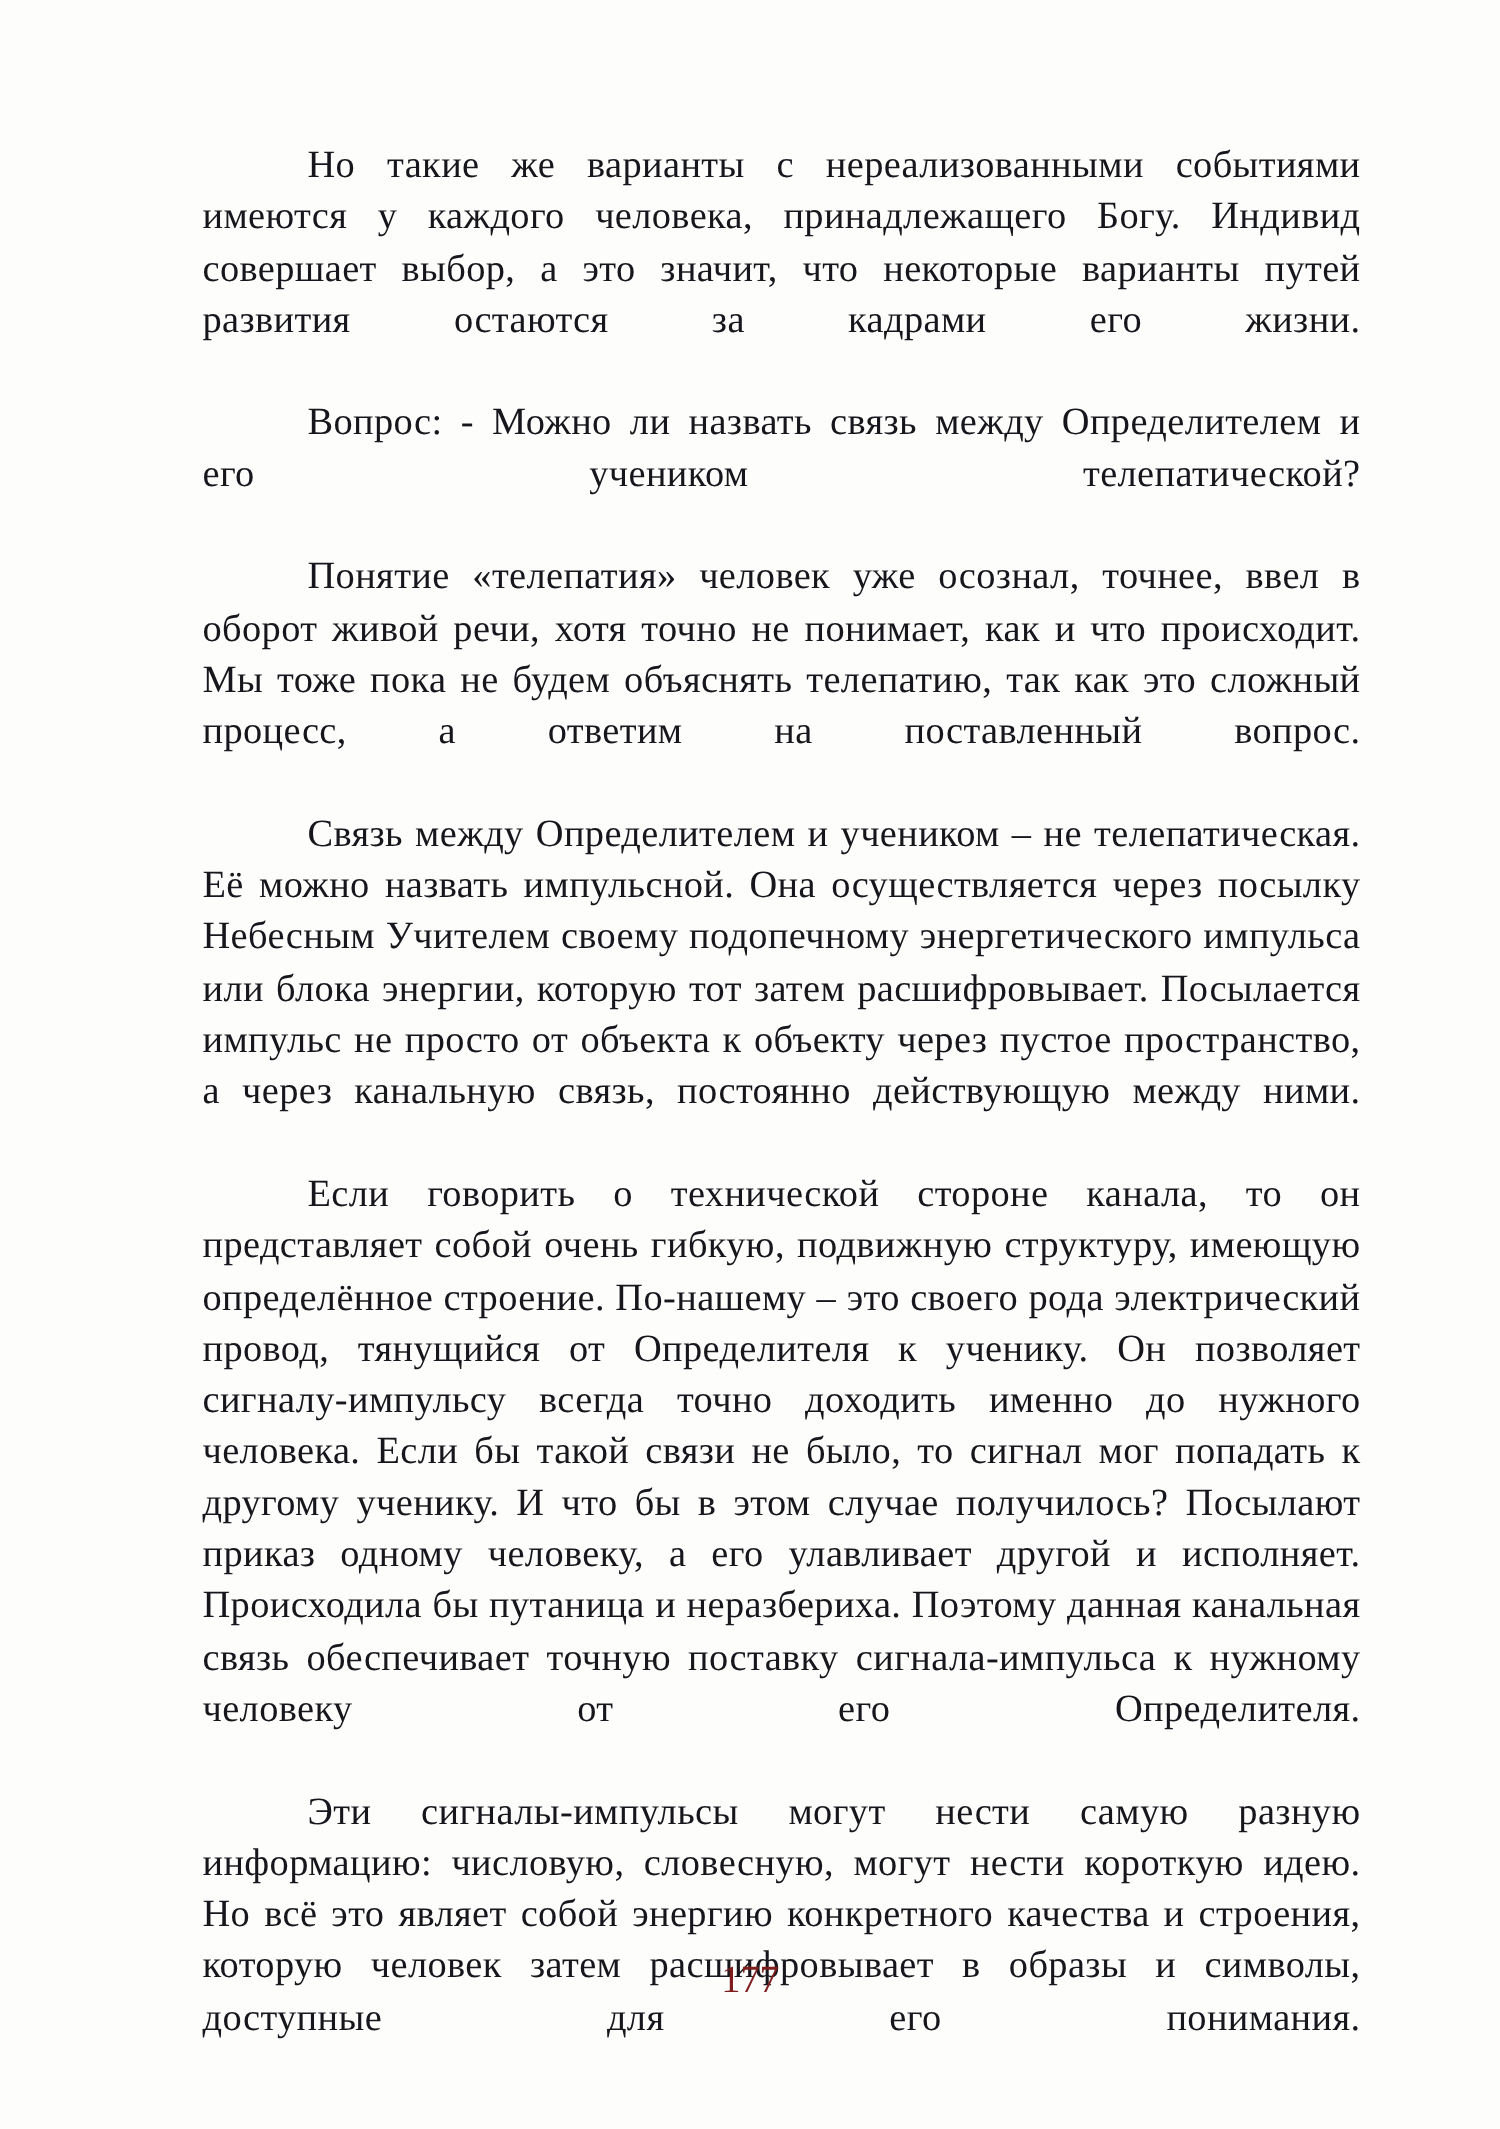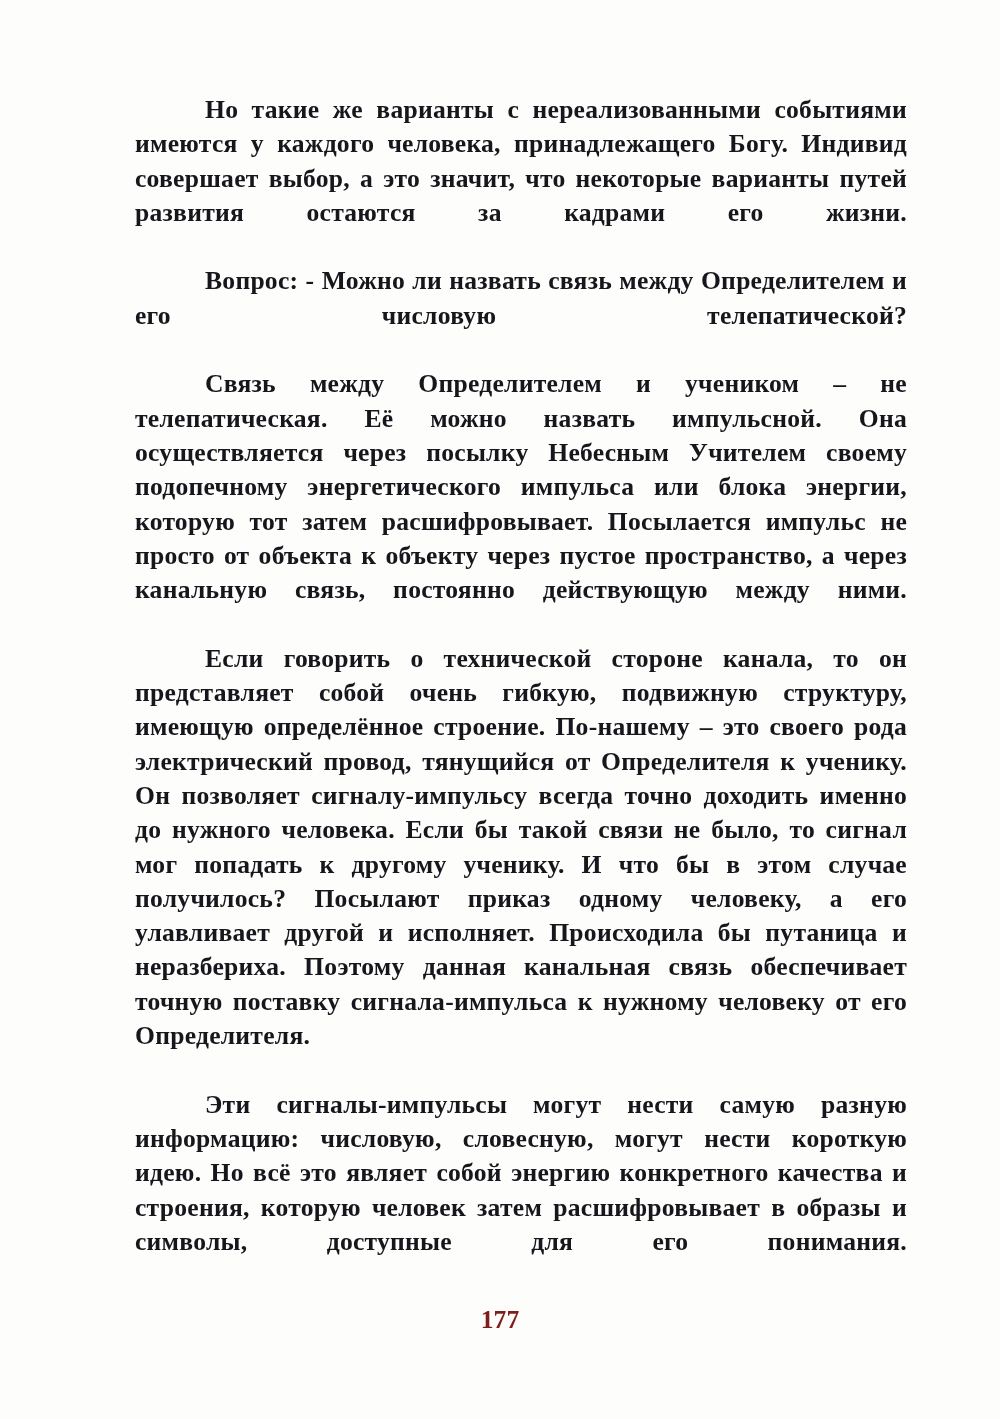--- a/index.html
+++ b/index.html
@@ -12,21 +12,20 @@
     width: 1000px;
     height: 1419px;
     overflow: hidden;
     font-family: "Liberation Serif", "DejaVu Serif", serif;
   }
   .page {
     position: relative;
     width: 1000px;
     height: 1419px;
     background: #fdfdfc;
-    font-weight: bold;
   }
   .text-column {
     position: absolute;
     left: 135px;
     top: 93px;
     width: 772px;
   }
   .para {
     margin: 0;
     text-align: justify;
@@ -59,23 +58,24 @@
 </style>
 </head>
 <body>
 
 <div class="page">
 
   <div class="text-column">
 
     <p class="para">Но такие же варианты с нереализованными событиями имеются у каждого человека, принадлежащего Богу. Индивид совершает выбор, а это значит, что некоторые варианты путей развития остаются за кадрами его жизни.</p>
 
-    <p class="para">Вопрос: - Можно ли назвать связь между Определителем и его числовую телепатической?</p>
+    <p class="para">Вопрос: - Можно ли назвать связь между Определителем и его учеником телепатической?</p>
 
 
+    <p class="para">Понятие «телепатия» человек уже осознал, точнее, ввел в оборот живой речи, хотя точно не понимает, как и что происходит. Мы тоже пока не будем объяснять телепатию, так как это сложный процесс, а ответим на поставленный вопрос.</p>
 
     <p class="para">Связь между Определителем и учеником – не телепатическая. Её можно назвать импульсной. Она осуществляется через посылку Небесным Учителем своему подопечному энергетического импульса или блока энергии, которую тот затем расшифровывает. Посылается импульс не просто от объекта к объекту через пустое пространство, а через канальную связь, постоянно действующую между ними.</p>
 
     <p class="para">Если говорить о технической стороне канала, то он представляет собой очень гибкую, подвижную структуру, имеющую определённое строение. По-нашему – это своего рода электрический провод, тянущийся от Определителя к ученику. Он позволяет сигналу-импульсу всегда точно доходить именно до нужного человека. Если бы такой связи не было, то сигнал мог попадать к другому ученику. И что бы в этом случае получилось? Посылают приказ одному человеку, а его улавливает другой и исполняет. Происходила бы путаница и неразбериха. Поэтому данная канальная связь обеспечивает точную поставку сигнала-импульса к нужному человеку от его Определителя.</p>
 
     <p class="para">Эти сигналы-импульсы могут нести самую разную информацию: числовую, словесную, могут нести короткую идею. Но всё это являет собой энергию конкретного качества и строения, которую человек затем расшифровывает в образы и символы, доступные для его понимания.</p>
 
   </div>
 
   <div class="page-number">177</div>

